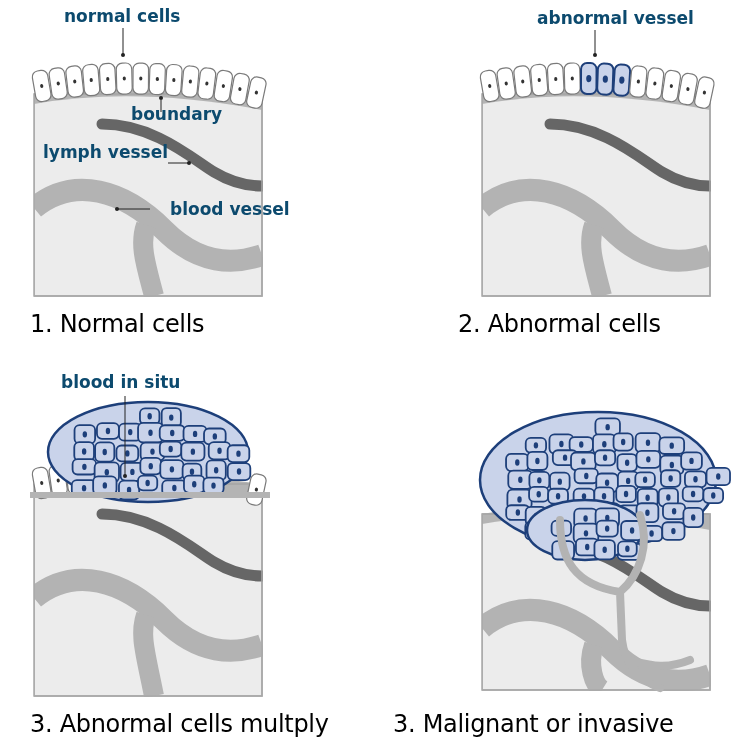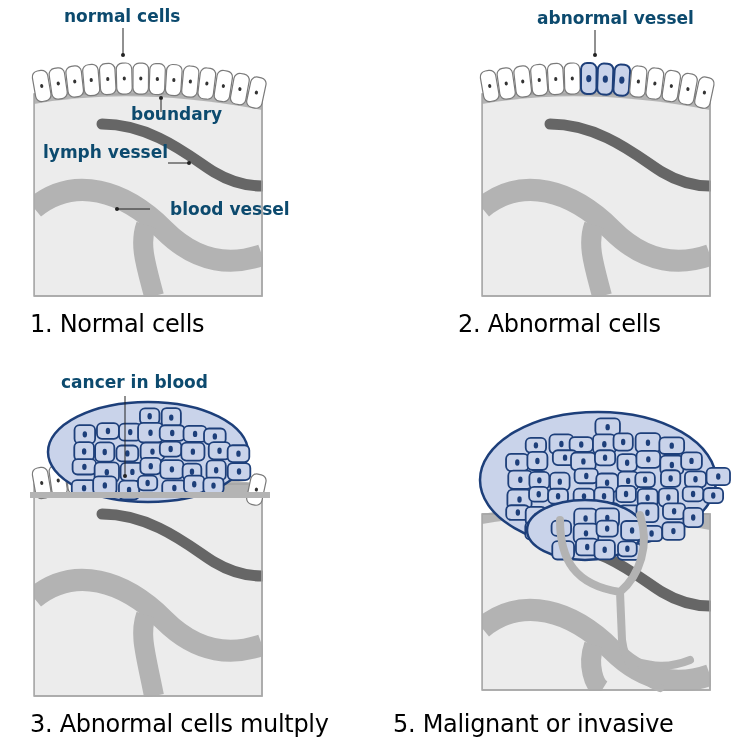--- a/index.html
+++ b/index.html
@@ -617,19 +617,19 @@
   <div class="label" style="left:170px;top:199px;">blood vessel</div>
   <div class="caption" style="left:30px;top:310px;">1. Normal cells</div>
 </div>
 
 <div class="panel">
   <div class="label" style="left:537px;top:8px;">abnormal vessel</div>
   <div class="caption" style="left:458px;top:310px;">2. Abnormal cells</div>
 </div>
 
 <div class="panel">
-  <div class="label" style="left:61px;top:372px;">cancer in blood</div>
+  <div class="label" style="left:61px;top:372px;">blood in situ</div>
   <div class="caption" style="left:30px;top:710px;">3. Abnormal cells multply</div>
 </div>
 
 <div class="panel">
-  <div class="caption" style="left:393px;top:710px;">5. Malignant or invasive</div>
+  <div class="caption" style="left:393px;top:710px;">3. Malignant or invasive</div>
 </div>
 
 </body></html>

